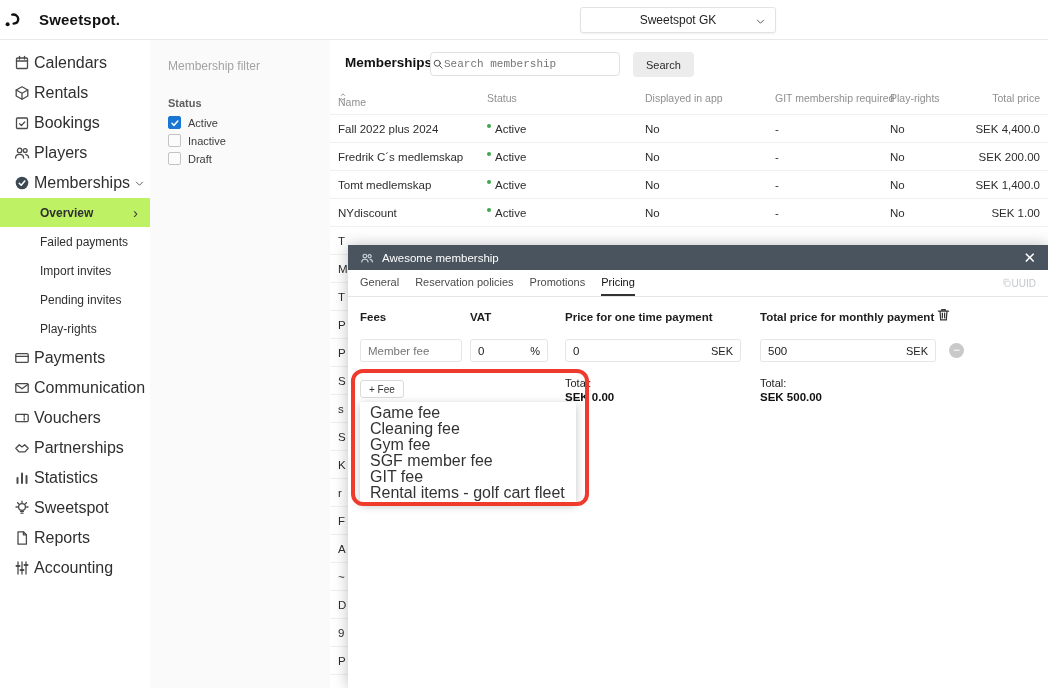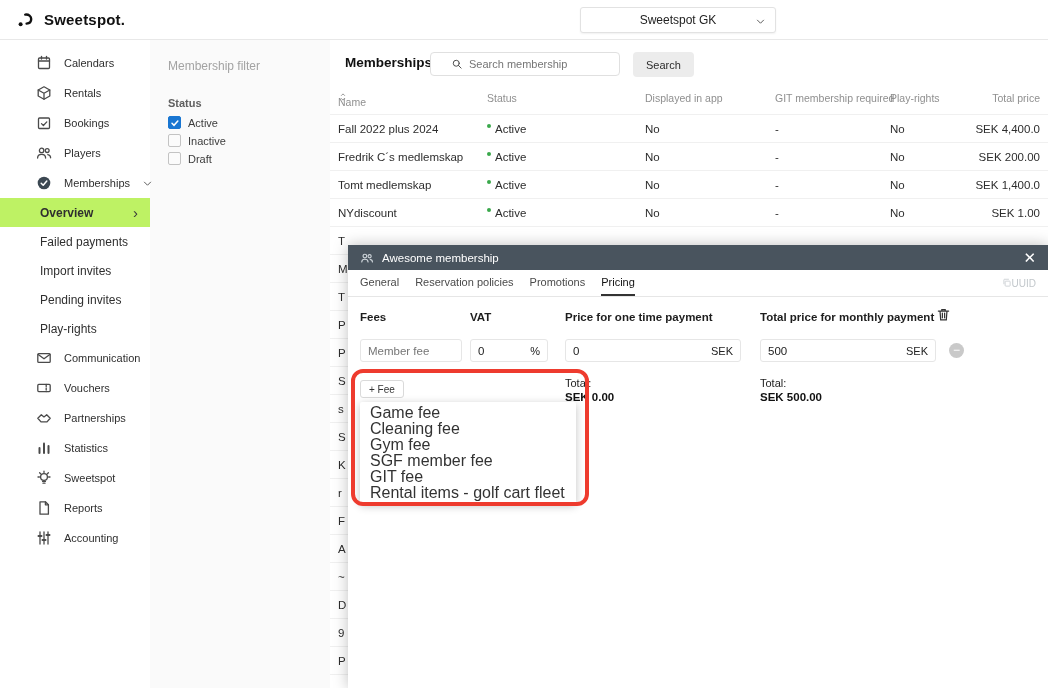--- a/index.html
+++ b/index.html
@@ -3,52 +3,52 @@
 <meta charset="utf-8">
 <style>
   * { box-sizing: border-box; margin: 0; padding: 0; }
   html,body { width:1048px; }
   body { font-family: "Liberation Sans", sans-serif; background:#fff; }
   .screen { position:relative; width:1048px; height:688px; background:#fff; overflow:hidden; }
 
   
   .topbar { position:absolute; top:0; left:0; right:0; height:40px; background:#fff;
             border-bottom:1px solid #e8e8e8; display:flex; align-items:center; z-index:20; }
-  .brand { display:flex; align-items:center; gap:11px; padding-left:17px; }
+  .brand { display:flex; align-items:center; gap:19px; padding-left:4px; }
   .brand-text { font-size:15px; font-weight:700; color:#111; letter-spacing:.2px; }
   .club-select { position:absolute; left:580px; top:7px; width:196px; height:26px; background:#fff;
                  border:1px solid #e2e2e2; border-radius:3px; box-shadow:0 1px 2px rgba(0,0,0,.06);
                  display:flex; align-items:center; justify-content:center; font-size:12px; color:#222; cursor:pointer; }
   .club-select .chevd { position:absolute; right:9px; top:8px; }
 
   
   .sidebar { position:absolute; top:40px; left:0; width:150px; bottom:0; background:#fff; padding-top:8px; z-index:5; }
-  .sb-item { height:30px; display:flex; align-items:center; gap:12px; padding:0 10px 0 14px;
-             font-size:11px; color:#2f2f2f; cursor:pointer; position:relative;margin-left:22px; }
+  .sb-item { height:30px; display:flex; align-items:center; gap:4px; padding:0 10px 0 14px;
+             font-size:16px; color:#2f2f2f; cursor:pointer; position:relative; }
   .sb-item .ml { margin-left:auto; }
   .sb-sub { height:29px; display:flex; align-items:center; padding-left:40px; font-size:12px;
             color:#2f2f2f; cursor:pointer; position:relative; }
   .sb-sub.selected { background:#bef264; font-weight:700; }
   .sb-sub .chev { position:absolute; right:12px; font-size:15px; color:#3a3a3a; font-weight:400; }
   .ic { width:16px; height:16px; display:inline-flex; flex:0 0 16px; }
   .ic svg { width:16px; height:16px; stroke:#4a4a4a; fill:none; stroke-width:1.3; stroke-linecap:round; stroke-linejoin:round; }
 
   
   .filter { position:absolute; top:40px; left:150px; width:180px; bottom:0; background:#fafafa; z-index:4; }
   .filter-title { padding:19px 0 0 18px; font-size:12px; color:#a3a3a3; }
   .filter-status { margin:24px 0 7px 18px; font-size:11px; font-weight:700; color:#5f5f5f; }
   .fo { display:flex; align-items:center; gap:7px; margin:5px 0 0 18px; font-size:11px; color:#3c3c3c; cursor:pointer; }
   .cb { width:13px; height:13px; border:1.5px solid #c3c3c3; border-radius:2px; background:#fbfbfb;
         display:inline-flex; align-items:center; justify-content:center; }
   .cb.checked { background:#1976d2; border-color:#1976d2; }
 
   
   .main-title { position:absolute; left:345px; top:55px; font-size:13.5px; font-weight:700; color:#111; z-index:3; }
   .searchbox { position:absolute; left:430px; top:52px; width:190px; height:24px; border:1px solid #e0e0e0;
-               border-radius:4px; background:#fff; display:flex; align-items:center; gap:6px; padding:0 20px; z-index:3; }
+               border-radius:4px; background:#fff; display:flex; align-items:center; padding:0 1px; z-index:3;font-family:Liberation Mono, monospace; }
   .searchbox input { border:none; outline:none; flex:1; min-width:0; font-size:11px; color:#333;
                      font-family:inherit; background:transparent; }
   .search-btn { position:absolute; left:633px; top:52px; height:25px; padding:0 13px; background:#ececec;
                 border:none; border-radius:4px; font-size:11px; color:#2d2d2d; font-family:inherit; cursor:pointer; z-index:3; }
 
   .thead { position:absolute; top:88px; left:330px; right:0; height:20px; background:#fff; z-index:2; }
   .thead span { position:absolute; top:4px; font-size:10.5px; color:#8f8f8f; white-space:nowrap; }
   .th-name { left:8px; display:flex; align-items:center; gap:3px; }
   .th-status { left:157px; } .th-disp { left:315px; } .th-git { left:445px; } .th-play { left:560px; }
   .th-total { right:8px; }
@@ -200,20 +200,29 @@
     <div class="sb-sub">
       <span>Pending invites</span>
     </div>
     <div class="sb-sub">
       <span>Play-rights</span>
     </div>
 
     <div class="sb-item">
       <span class="ic">
           <svg viewBox="0 0 16 16">
+            <rect x="1.8" y="3.6" width="12.4" height="8.8" rx="1.2"></rect>
+            <line x1="1.8" y1="6.4" x2="14.2" y2="6.4"></line>
+          </svg>
+        </span>
+      <span>Payments</span>
+    </div>
+    <div class="sb-item">
+      <span class="ic">
+          <svg viewBox="0 0 16 16">
             <rect x="1.8" y="3.6" width="12.4" height="8.8" rx="1"></rect>
             <path d="M2.2 4.4L8 8.8l5.8-4.4"></path>
           </svg>
         </span>
       <span>Communication</span>
     </div>
     <div class="sb-item">
       <span class="ic">
           <svg viewBox="0 0 16 16">
             <rect x="1.8" y="4.4" width="12.4" height="7.2" rx="1"></rect>

